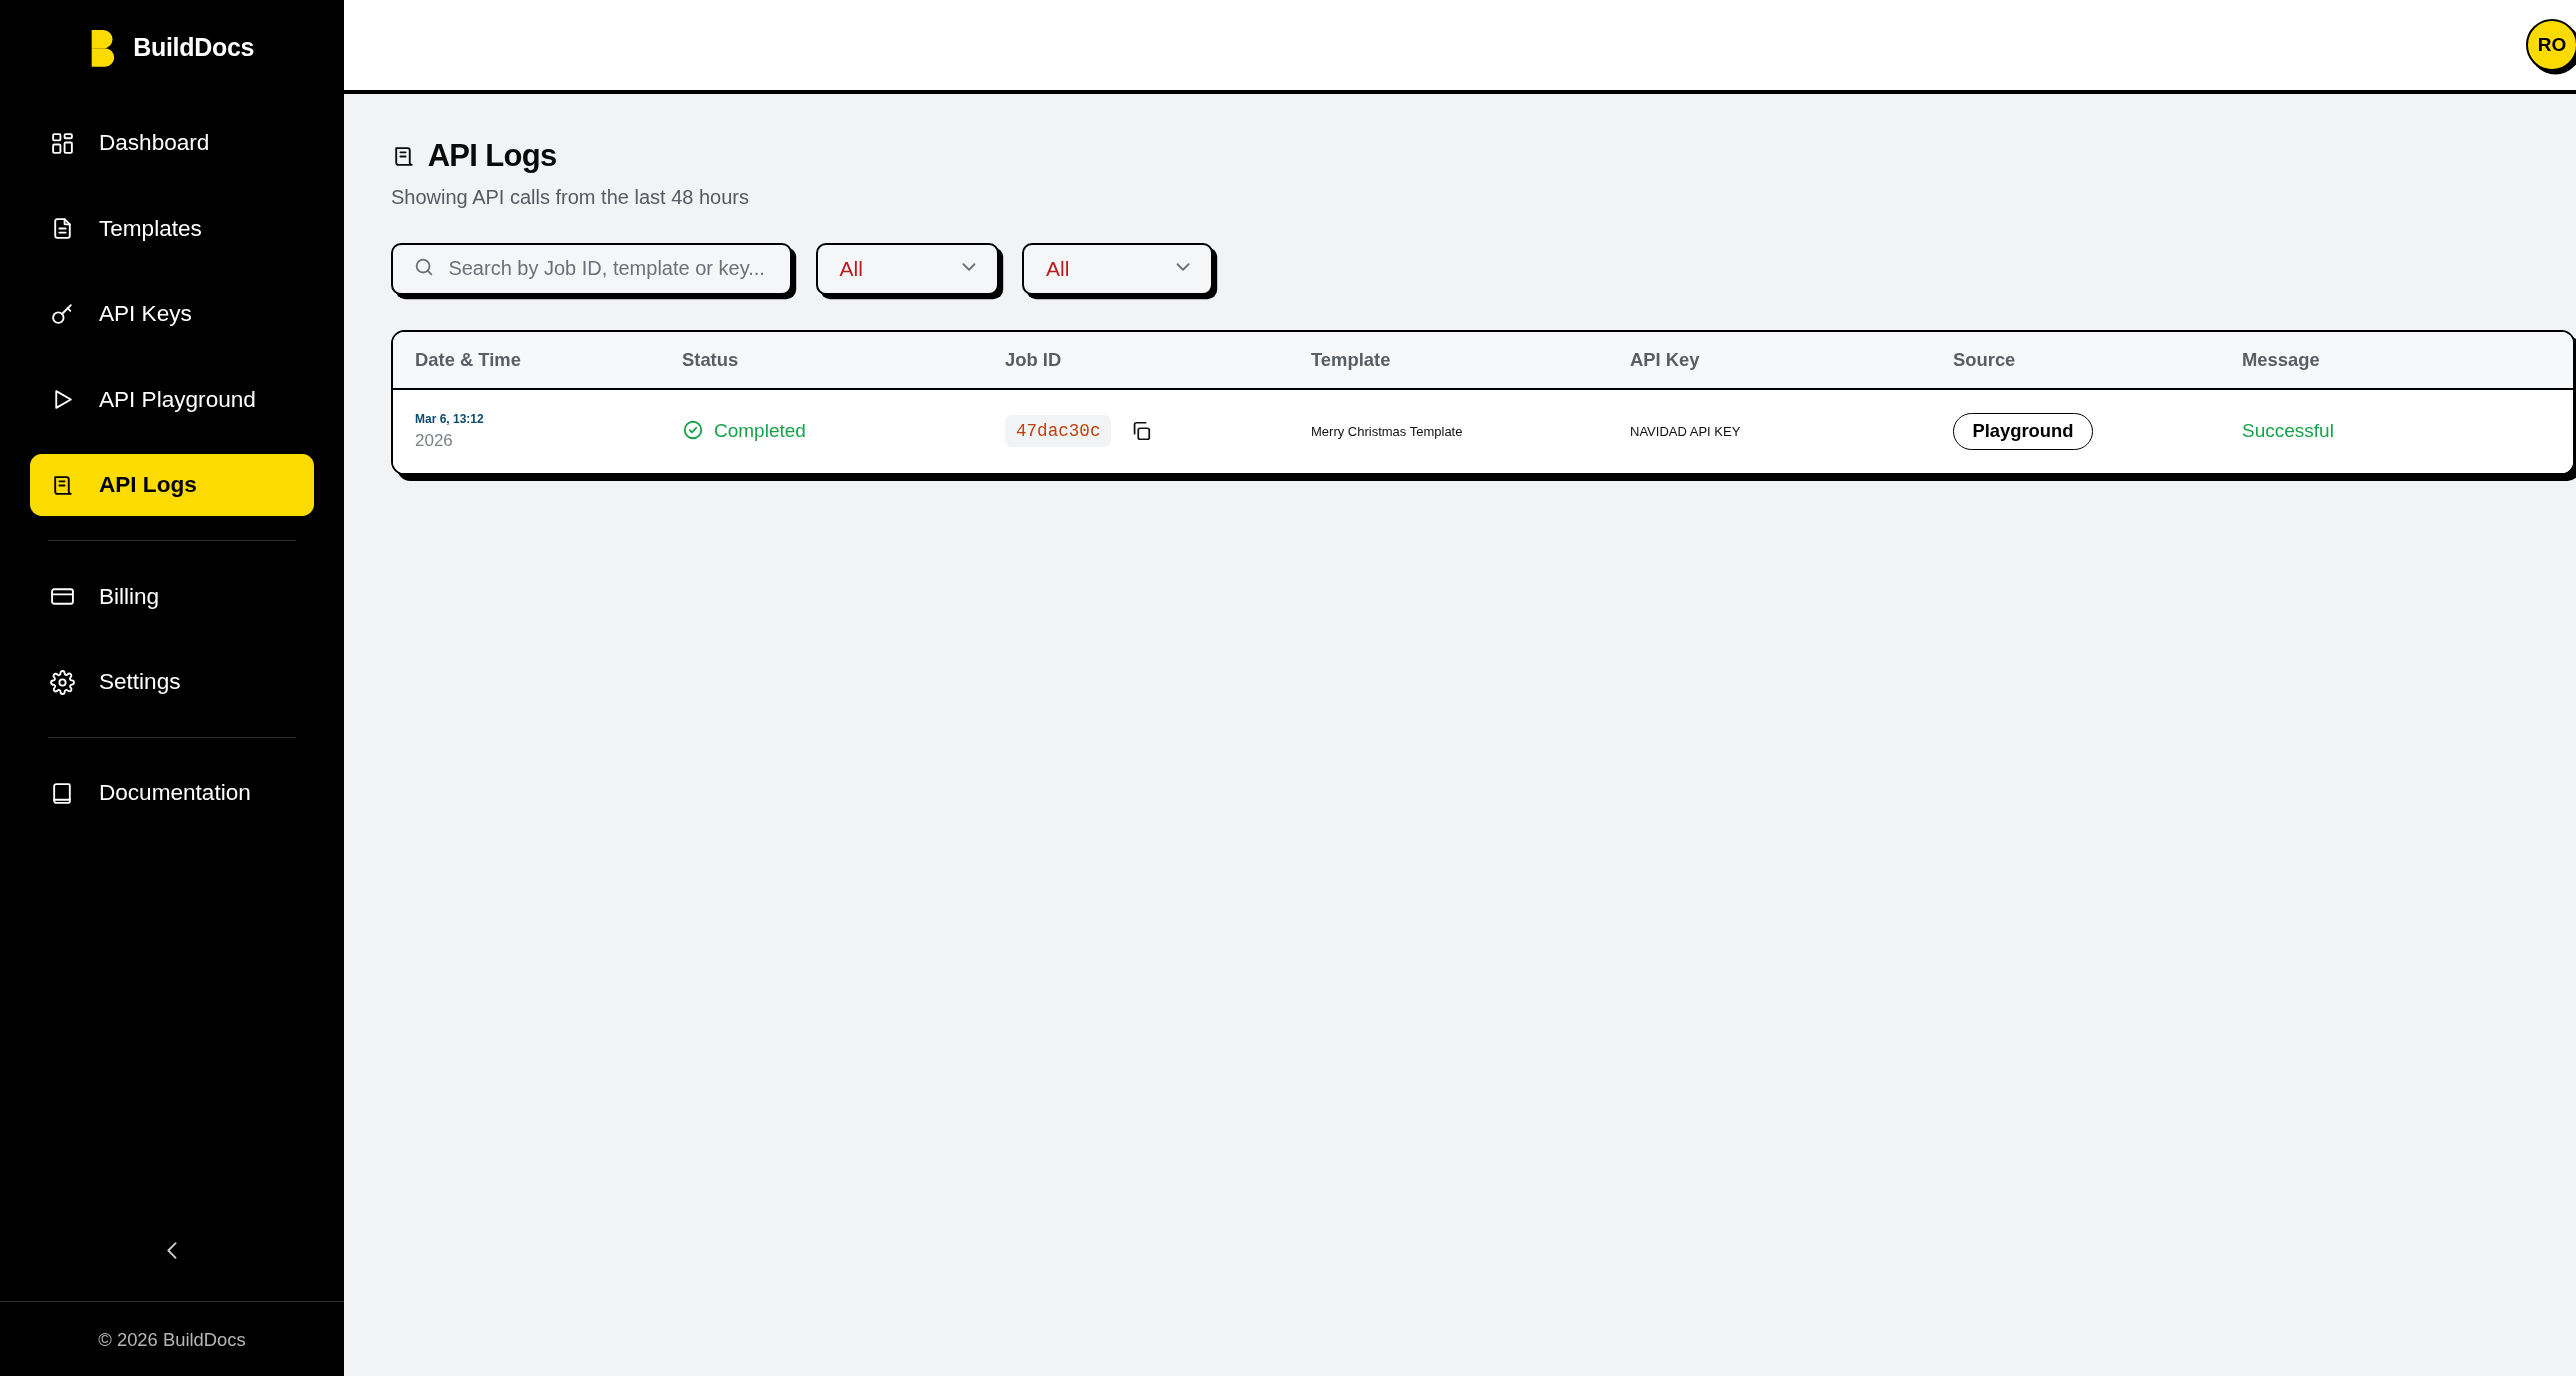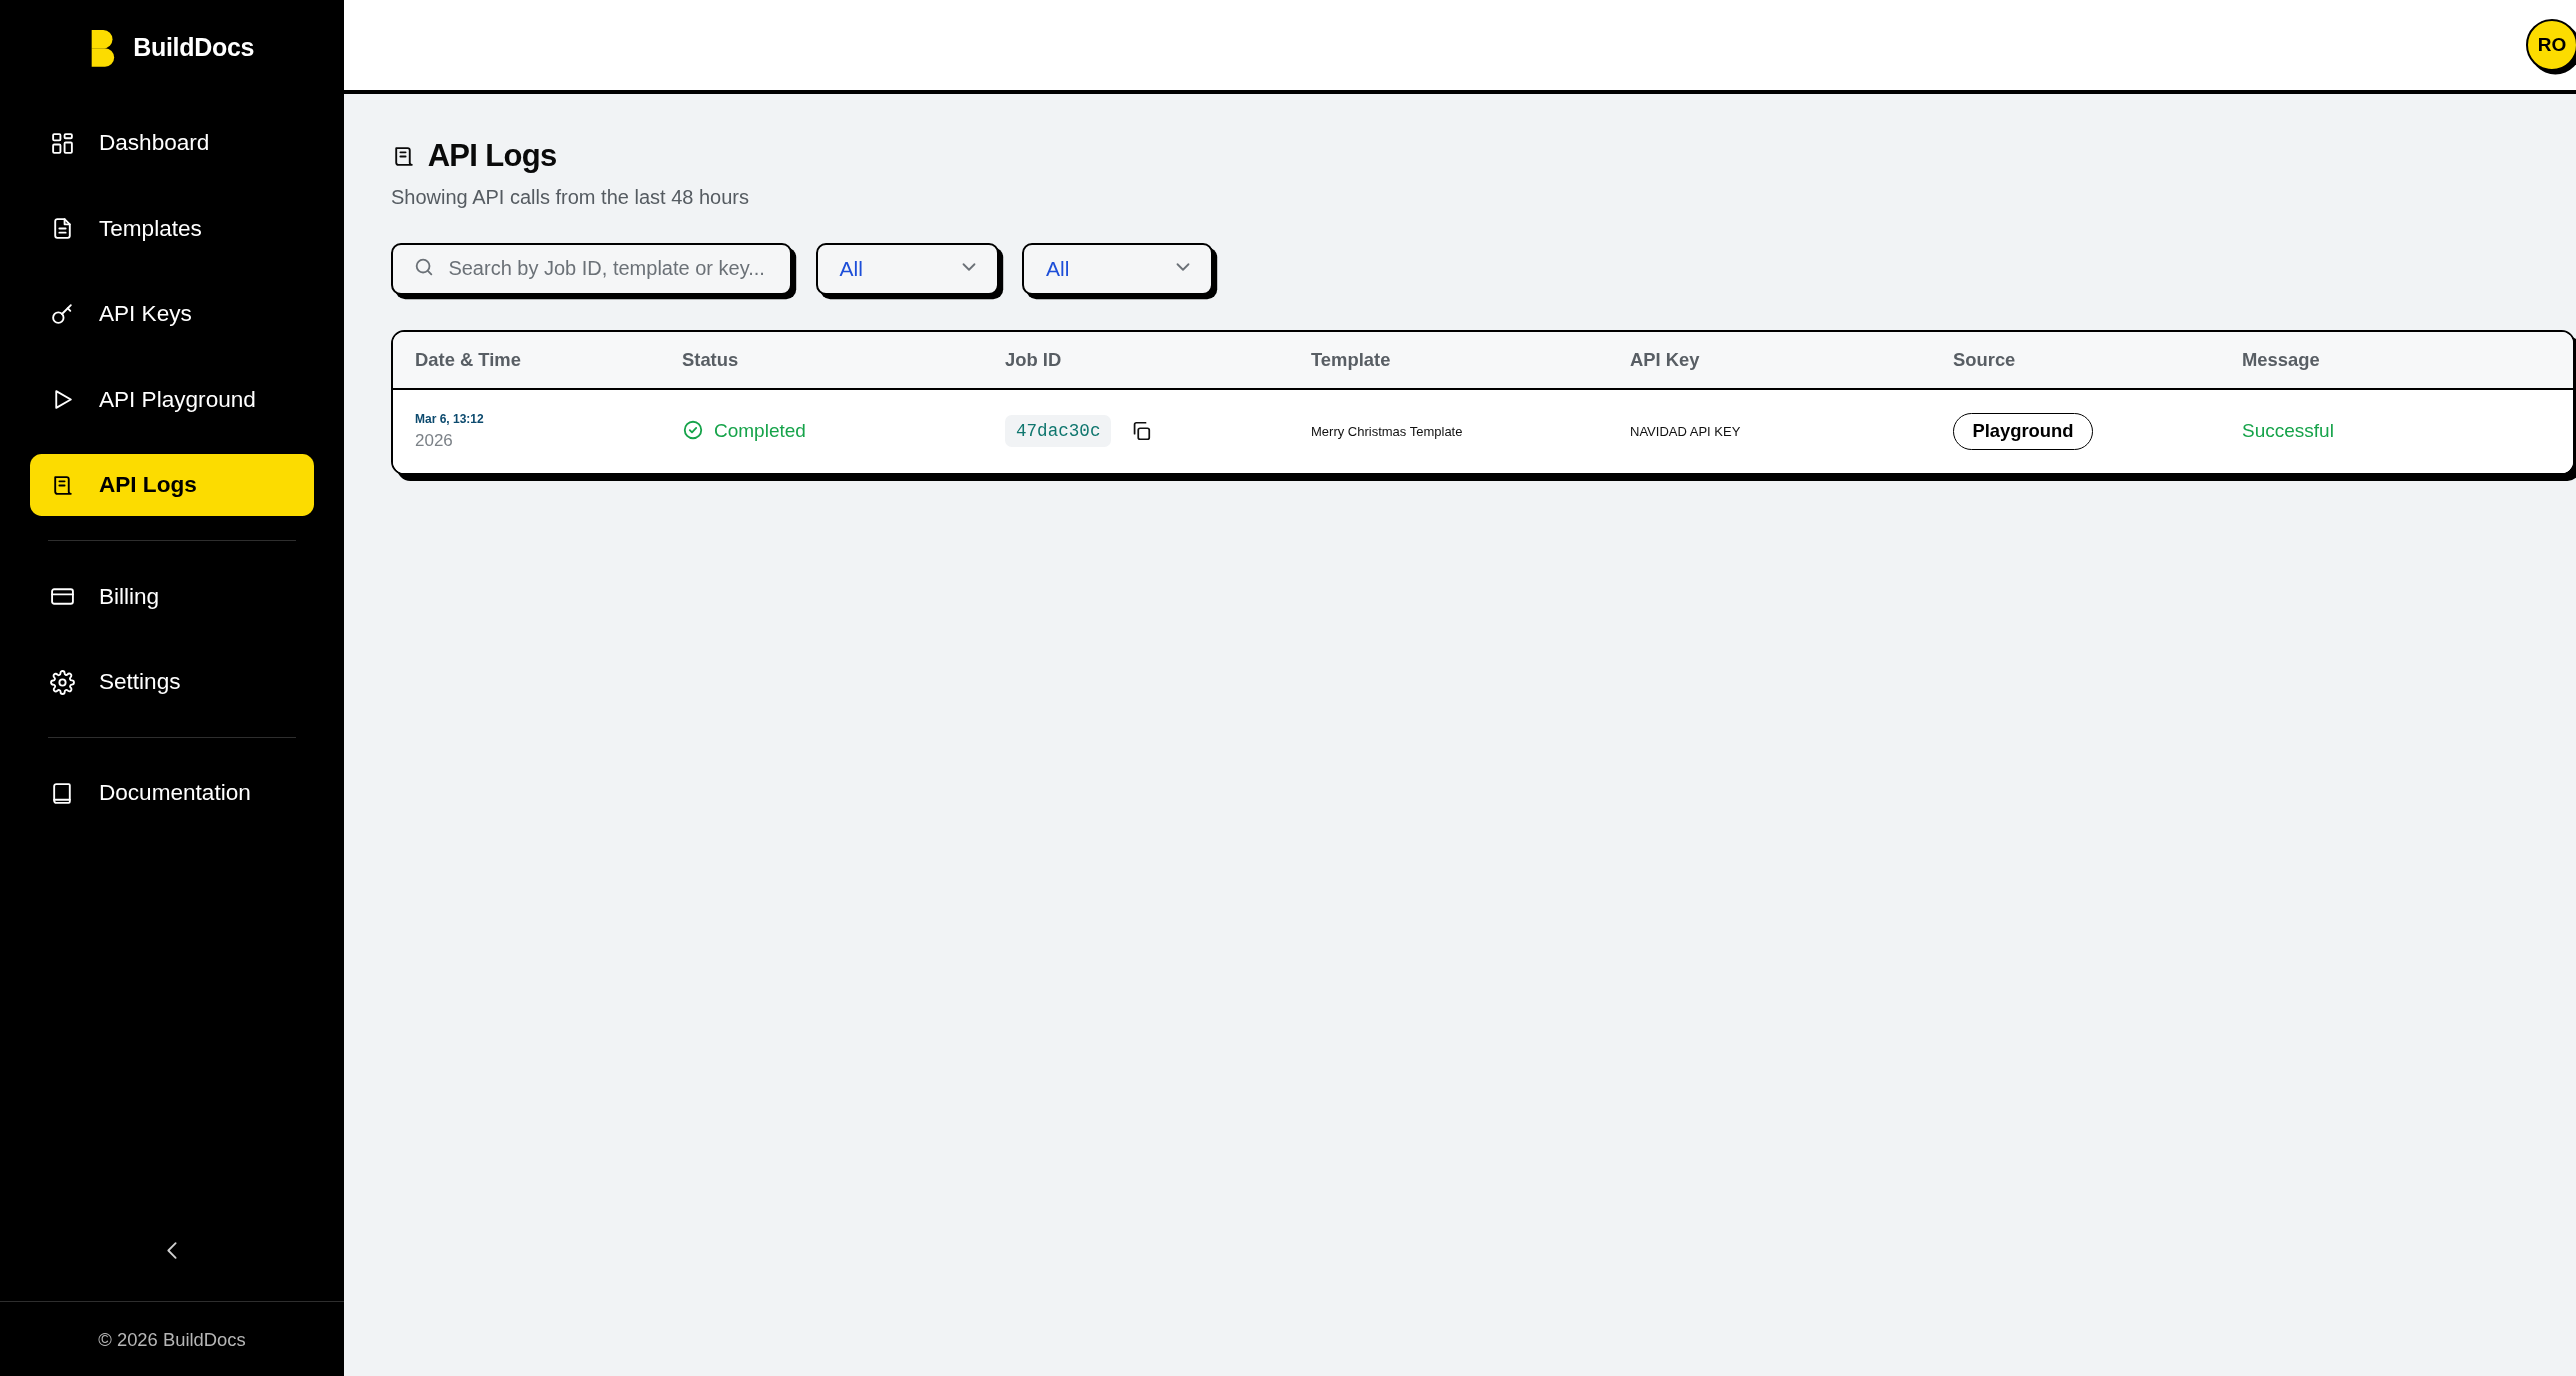--- a/index.html
+++ b/index.html
@@ -106,21 +106,21 @@
     height: 52px;
     background: #f5f6f7;
     border: 2.5px solid #000; border-radius: 10px;
     box-shadow: 4.2px 4.2px 0 #000;
     display: flex; align-items: center; justify-content: space-between;
     padding: 0 17px 0 22px;
     cursor: pointer;
   }
   .select-box.w1 { width: 183px; }
   .select-box.w2 { width: 191px; }
-  .select-value { font-size: 21px; color: #1d4ed8; }
+  .select-value { font-size: 21px; color: #b91c1c; }
   .select-box svg { width: 22px; height: 22px; }
 
   
   .table-card {
     margin-top: 35px;
     background: #ffffff;
     border: 2.5px solid #000;
     border-radius: 13.4px;
     box-shadow: 5.9px 5.9px 0 #000;
     overflow: hidden;
@@ -149,21 +149,21 @@
   .dt-main { font-size: 12px; font-weight: 700; color: #0c4a6e; }
   .dt-sub { font-size: 17px; color: #7b8187; margin-top: 5px; }
 
   .status-cell { display: flex; align-items: center; gap: 10px; }
   .status-cell svg { width: 22px; height: 22px; flex: 0 0 22px; }
   .status-text { font-size: 19px; color: #16a34a; font-weight: 400; }
 
   .job-cell { display: flex; align-items: center; gap: 17px; }
   .job-id {
     font-family: "Liberation Mono", monospace;
-    font-size: 17.6px; color: #0f766e;
+    font-size: 17.6px; color: #c2410c;
     background: #f1f3f5;
     border-radius: 6.7px;
     padding: 5.9px 11px;
   }
   .copy-btn { width: 25px; height: 25px; cursor: pointer; display:flex; align-items:center; justify-content:center;}
   .copy-btn svg { width: 22px; height: 22px; }
 
   .cell-text { font-size: 13px; color: #111; }
 
   .badge {

